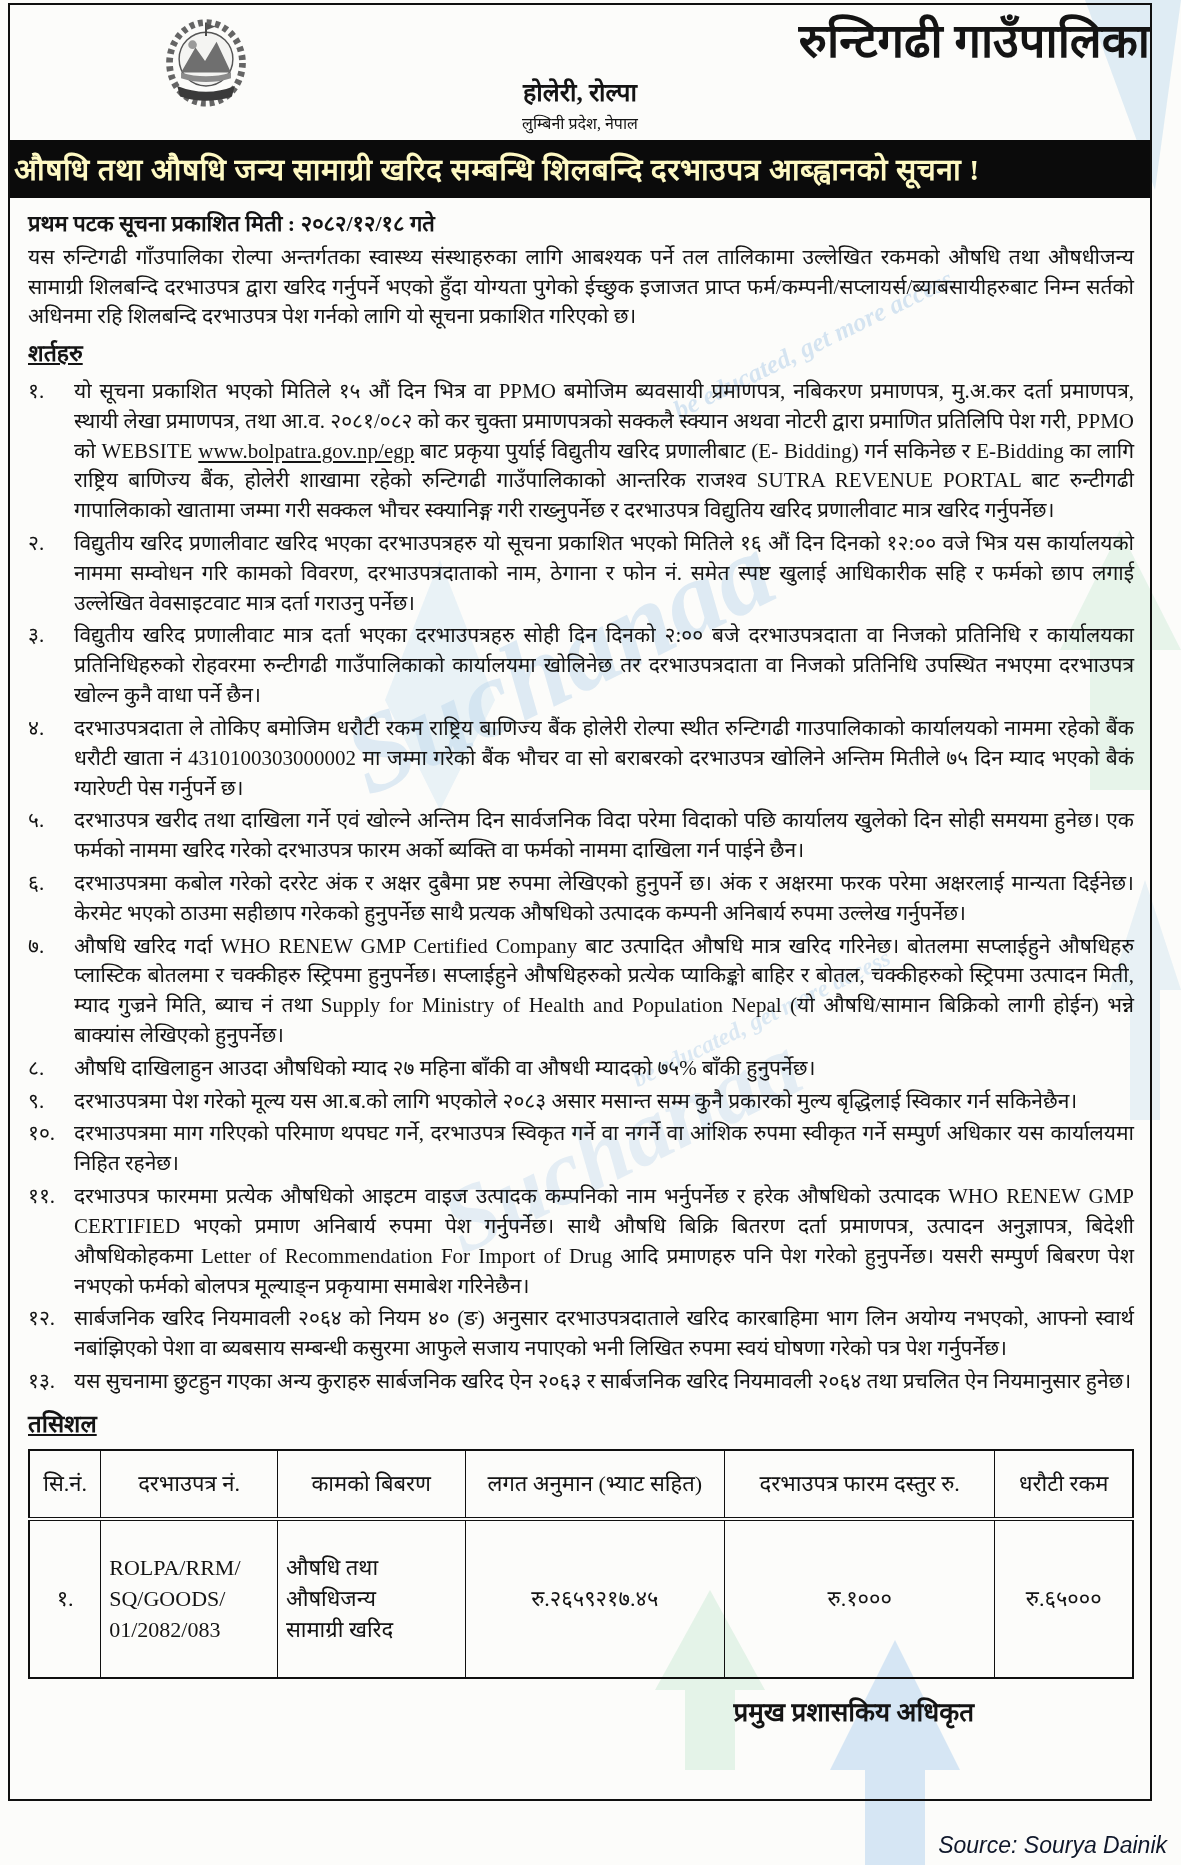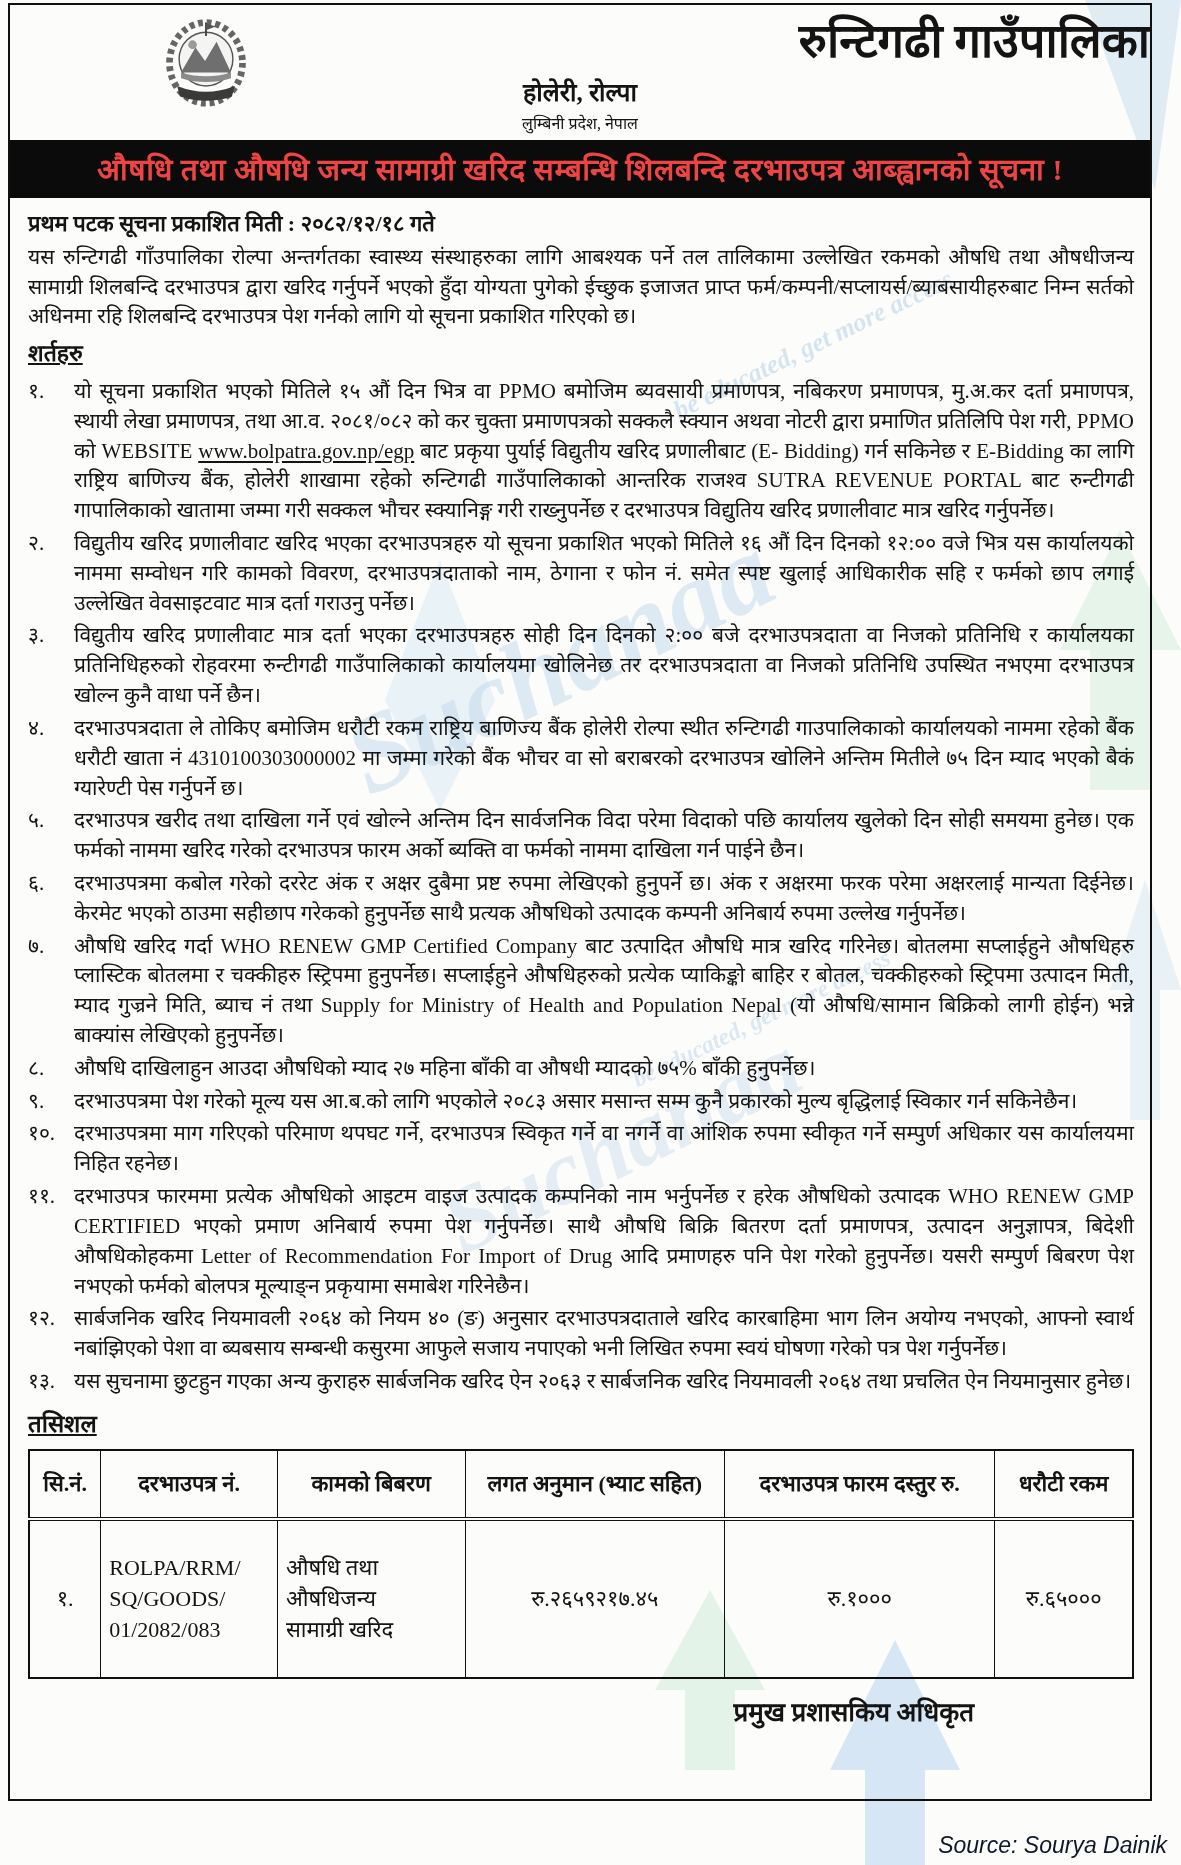--- a/index.html
+++ b/index.html
@@ -23,36 +23,36 @@
     border:2px solid #101010;z-index:1;box-sizing:border-box;
   }
   
   .doc-header{position:relative;text-align:center;padding-top:8px;}
   .emblem{position:absolute;left:148px;top:8px;width:96px;height:96px;}
   .muni-title{font-size:47px;font-weight:bold;line-height:1.12;margin:2px 0 0;text-align:right;}
   .office-title{font-size:37px;font-weight:bold;line-height:1.12;margin:4px 0 0;}
   .loc-line{font-size:25px;font-weight:bold;margin:6px 0 0;}
   .prov-line{font-size:16px;font-weight:normal;margin:4px 0 6px;}
   
-  .banner{background:#0b0b0b;color:#ef4444;text-align:center;
+  .banner{background:#0b0b0b;color:#fef9c3;text-align:left;
     font-size:30px;font-weight:bold;padding:8px 4px 9px;letter-spacing:.5px;}
   
   .body-area{padding:4px 16px 0 18px;font-size:21px;line-height:1.42;}
   .pub-line{text-align:left;font-weight:bold;font-size:22px;margin:6px 0 4px;}
   .intro{text-align:justify;margin:2px 0 6px;}
   .sec-heading{font-weight:bold;font-size:23px;text-decoration:underline;margin:2px 0 6px;}
   .cond{display:flex;margin-bottom:3px;}
   .cond .num{flex:0 0 46px;}
   .cond .txt{flex:1;text-align:justify;}
   .cond .txt u{text-underline-offset:3px;}
   
   .sched-heading{font-weight:bold;font-size:24px;text-decoration:underline;margin:10px 0 8px;}
   table.sched{width:100%;border-collapse:collapse;border:2px solid #101010;}
   table.sched th,table.sched td{border:1.5px solid #101010;padding:4px 8px;}
-  table.sched th{font-size:22px;font-weight:bold;text-align:center;height:58px;
+  table.sched th{font-size:22px;font-weight:normal;text-align:center;height:58px;
     border-bottom:4px double #101010;}
   table.sched td{font-size:22px;height:148px;vertical-align:middle;white-space:pre-line;}
   col.c1{width:6.5%} col.c2{width:16%} col.c3{width:17%}
   col.c4{width:23.5%} col.c5{width:24.5%} col.c6{width:12.5%}
   td.ctr{text-align:center;} td.lft{text-align:left;}
   
   .signature{text-align:right;padding-right:160px;font-size:26px;font-weight:bold;margin-top:16px;}
   .source-line{position:absolute;right:14px;bottom:6px;z-index:1;
     font-family:"Liberation Sans","DejaVu Sans",sans-serif;font-style:italic;font-size:23px;color:#0f172a;}
 </style>

